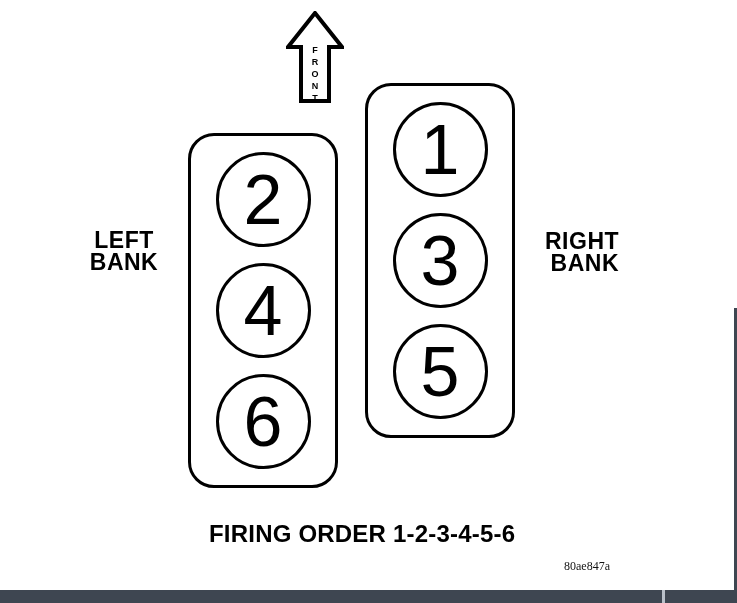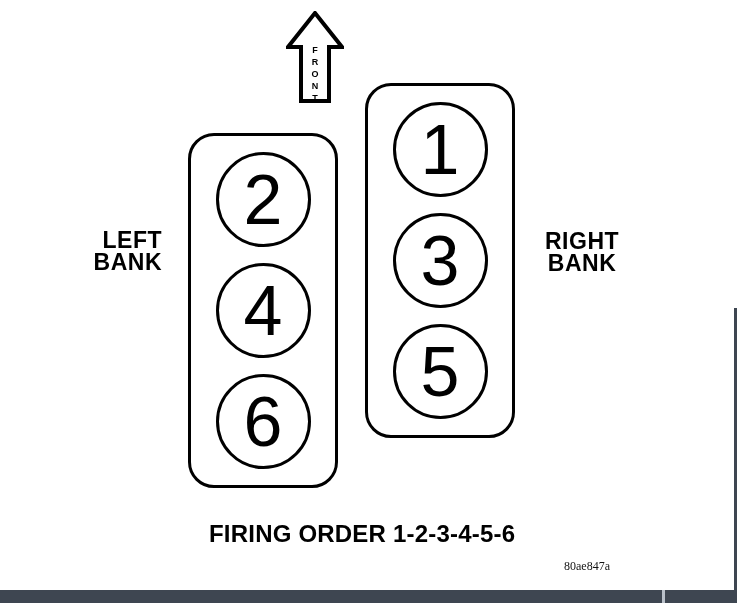--- a/index.html
+++ b/index.html
@@ -66,22 +66,22 @@
     font-weight: 400;
     background: #ffffff;
   }
   .bank-label {
     position: absolute;
     font-size: 23px;
     line-height: 22px;
     font-weight: 700;
     letter-spacing: 0.5px;
   }
-  .bank-label.left  { left: 86px;  top: 229px; width: 76px; text-align: right; }
-  .bank-label.right { left: 545px; top: 230px; text-align: center; }
+  .bank-label.left  { left: 86px;  top: 229px; width: 76px; text-align: center; }
+  .bank-label.right { left: 545px; top: 230px; text-align: right; }
   .caption {
     position: absolute;
     left: 209px;
     top: 520px;
     font-size: 24px;
     font-weight: 700;
     letter-spacing: 0.2px;
     white-space: nowrap;
     text-align: right;
   }

